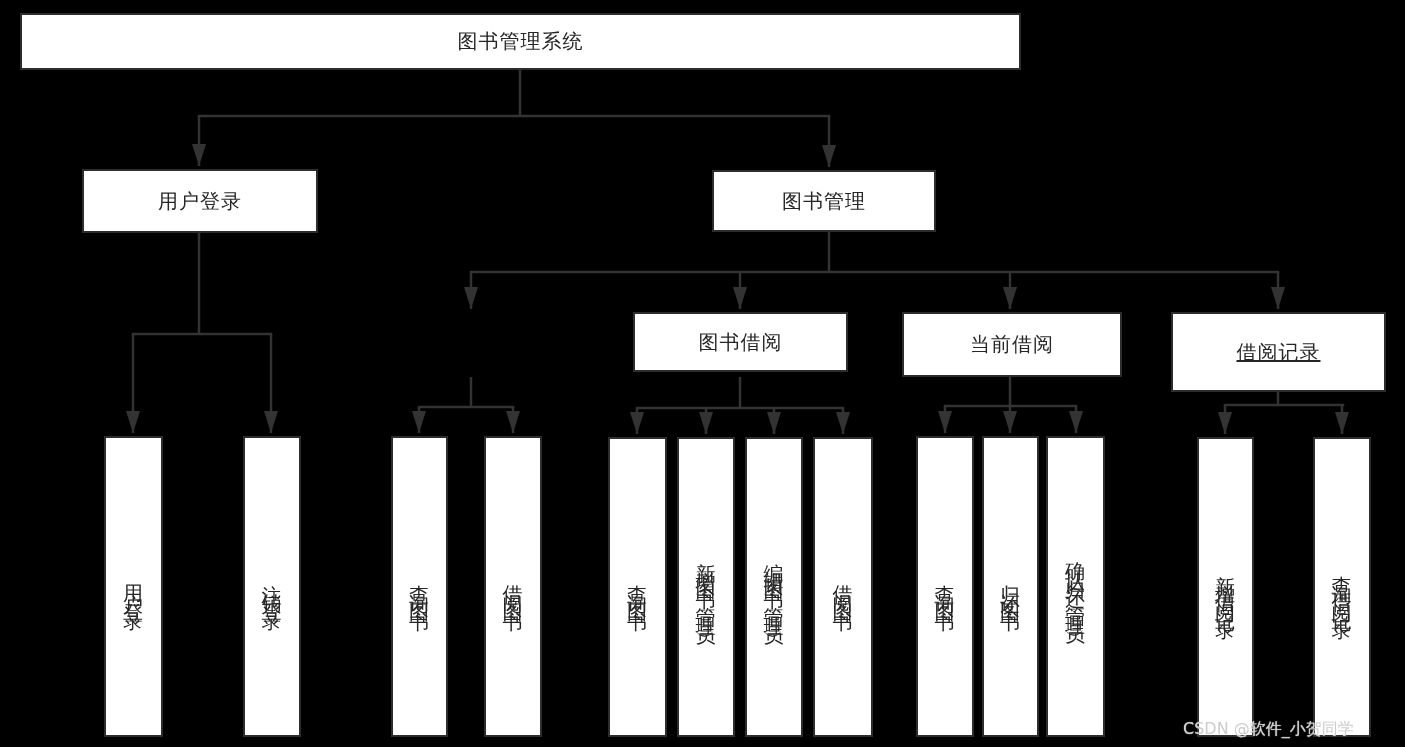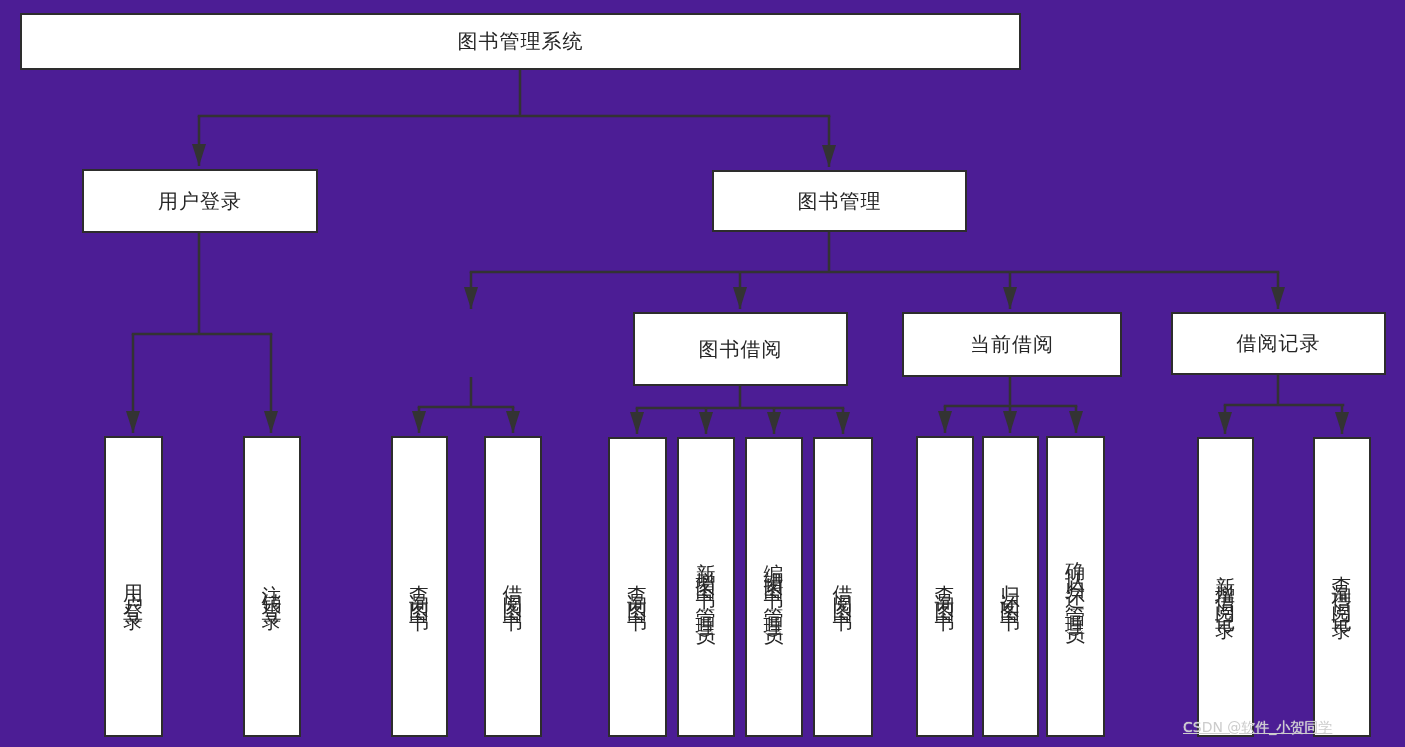--- a/index.html
+++ b/index.html
@@ -1,19 +1,19 @@
 <!DOCTYPE html>
 <html><head>
 <meta charset="utf-8">
 <style>
   html,body{margin:0;padding:0;background:#ffffff;}
   #canvas{
     position:relative;
     width:1405px;height:747px;
-    background:#4c1d95;
+    background:#000000;
     font-family:"DejaVu Sans","Liberation Sans",sans-serif;
     overflow:hidden;
   }
   #connectors{position:absolute;left:0;top:0;z-index:1;}
   .node{
     position:absolute;
     box-sizing:border-box;
     background:#ffffff;
     border:2px solid #2d2d2d;
     color:#262626;
@@ -26,47 +26,46 @@
   .vnode{font-size:20px;}
   .vnode .vtext{
     writing-mode:vertical-rl;
     letter-spacing:9px;
     line-height:1;
     white-space:nowrap;
   }
   
   #n-root          {left:20px;  top:13px;  width:1001px; height:57px;}
   #n-user-login    {left:82px;  top:169px; width:236px;  height:64px;}
-  #n-book-mgmt     {left:712px; top:170px; width:255px;  height:62px;}
+  #n-book-mgmt     {left:712px; top:170px; width:224px;  height:62px;}
   #n-new-book-rec  {left:363px; top:312px; width:216px;  height:65px;}
-  #n-book-borrow   {left:633px; top:312px; width:215px;  height:74px;}
+  #n-book-borrow   {left:633px; top:312px; width:215px;  height:60px;}
   #n-current-borrow{left:902px; top:312px; width:220px;  height:65px;}
-  #n-borrow-record {left:1171px;top:312px; width:215px;  height:63px;}
+  #n-borrow-record {left:1171px;top:312px; width:215px;  height:80px;text-decoration:underline;}
   #l-login           {left:104px; top:436px;width:59px;height:301px;}
   #l-logout          {left:243px; top:436px;width:58px;height:301px;}
   #l-query-book-a    {left:391px; top:436px;width:57px;height:301px;}
   #l-borrow-book-a   {left:484px; top:436px;width:58px;height:301px;}
   #l-query-book-b    {left:608px; top:437px;width:59px;height:300px;}
   #l-add-book        {left:677px; top:437px;width:58px;height:300px;}
   #l-edit-book       {left:745px; top:437px;width:58px;height:300px;}
   #l-borrow-book-b   {left:813px; top:437px;width:60px;height:300px;}
   #l-query-book-c    {left:916px; top:436px;width:58px;height:301px;}
   #l-return-book     {left:982px; top:436px;width:57px;height:301px;}
   #l-confirm-return  {left:1046px;top:436px;width:59px;height:301px;}
   #l-add-borrow-rec  {left:1197px;top:437px;width:57px;height:300px;}
   #l-query-borrow-rec{left:1313px;top:437px;width:58px;height:300px;}
   #watermark{
     position:absolute;
     left:1183px;top:719px;
     z-index:5;
-    font-size:14px;
+    font-size:16px;
     color:#cccccc;
     white-space:nowrap;
     text-shadow:0 0 1px #ffffff;
-    text-decoration:underline;
   }
 </style>
 </head>
 <body>
 
 <div id="canvas">
 
   <svg id="connectors" width="1405" height="747" viewBox="0 0 1405 747">
     <defs>
       <marker id="arrowhead" viewBox="0 0 22 14" refX="22" refY="7" markerWidth="22" markerHeight="14" markerUnits="userSpaceOnUse" orient="auto">

